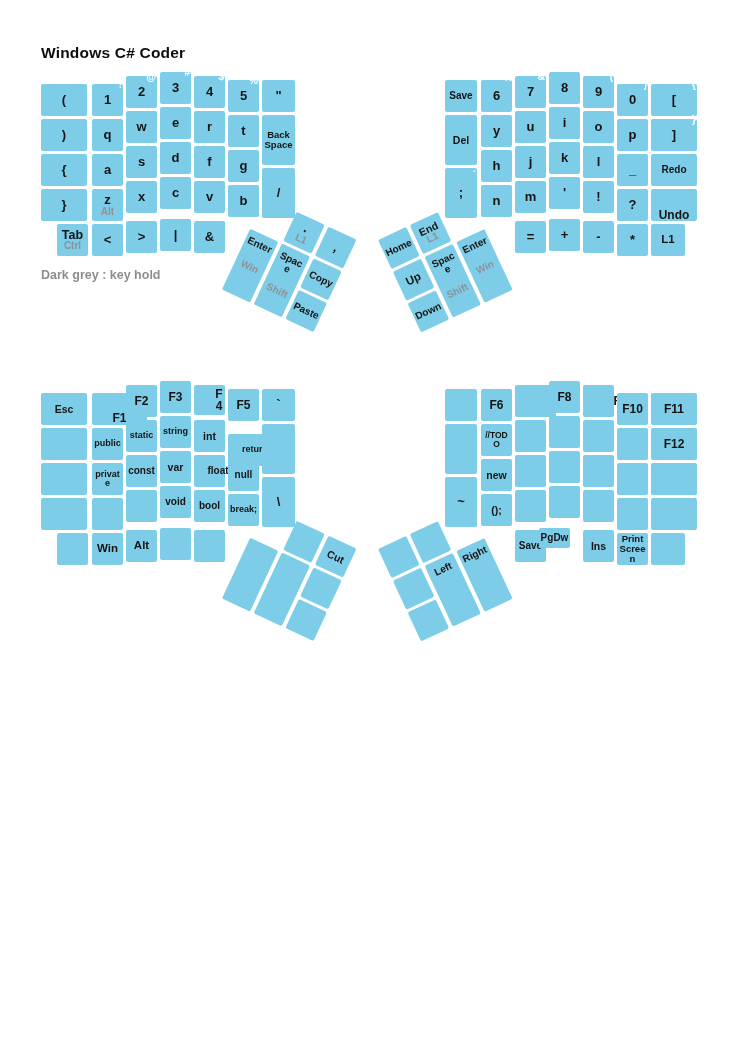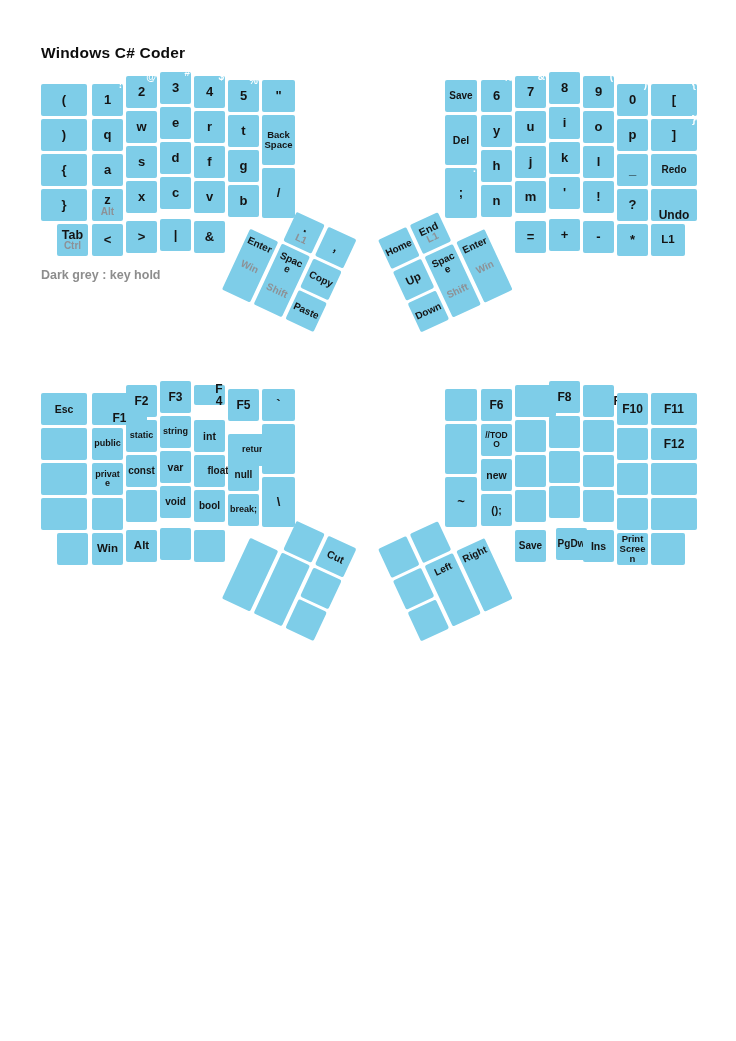--- a/index.html
+++ b/index.html
@@ -326,21 +326,21 @@
         <div class="key" style="left: 160px; top: 107px; width: 31px; height: 32px;">
           <span class="klabel" style="font-size: 9px;">string</span>
         </div>
         <div class="key" style="left: 160px; top: 142px; width: 31px; height: 32px;">
           <span class="klabel" style="font-size: 10.5px;">var</span>
         </div>
         <div class="key" style="left: 160px; top: 177px; width: 31px; height: 32px;">
           <span class="klabel" style="font-size: 10px;">void</span>
         </div>
         <div class="key" style="left: 160px; top: 219px; width: 31px; height: 32px;"></div>
-        <div class="key" style="left: 194px; top: 76px; width: 31px; height: 20px; padding-left: 20px;">
+        <div class="key" style="left: 194px; top: 76px; width: 31px; height: 30px; padding-left: 20px;">
           <span class="klabel" style="font-size: 12px;">F4</span>
         </div>
         <div class="key" style="left: 194px; top: 111px; width: 31px; height: 32px;">
           <span class="klabel" style="font-size: 10.5px;">int</span>
         </div>
         <div class="key" style="left: 194px; top: 146px; width: 31px; height: 32px;">
           <span class="klabel" style="font-size: 10px; margin-left: 17px;">float</span>
         </div>
         <div class="key" style="left: 194px; top: 181px; width: 31px; height: 32px;">
           <span class="klabel" style="font-size: 10px;">bool</span>
@@ -390,21 +390,21 @@
         <div class="key" style="left: 515px; top: 181px; width: 31px; height: 32px;"></div>
         <div class="key" style="left: 515px; top: 221px; width: 31px; height: 32px;">
           <span class="klabel" style="font-size: 10px;">Save</span>
         </div>
         <div class="key" style="left: 549px; top: 72px; width: 31px; height: 32px;">
           <span class="klabel" style="font-size: 12px;">F8</span>
         </div>
         <div class="key" style="left: 549px; top: 107px; width: 31px; height: 32px;"></div>
         <div class="key" style="left: 549px; top: 142px; width: 31px; height: 32px;"></div>
         <div class="key" style="left: 549px; top: 177px; width: 31px; height: 32px;"></div>
-        <div class="key" style="left: 556px; top: 219px; width: 31px; height: 32px;">
+        <div class="key" style="left: 539px; top: 219px; width: 31px; height: 20px;">
           <span class="klabel" style="font-size: 10px;">PgDw</span>
         </div>
         <div class="key" style="left: 583px; top: 76px; width: 31px; height: 32px;">
           <span class="klabel" style="font-size: 12px; padding-left: 44px;">F9</span>
         </div>
         <div class="key" style="left: 583px; top: 111px; width: 31px; height: 32px;"></div>
         <div class="key" style="left: 583px; top: 146px; width: 31px; height: 32px;"></div>
         <div class="key" style="left: 583px; top: 181px; width: 31px; height: 32px;"></div>
         <div class="key" style="left: 583px; top: 221px; width: 31px; height: 32px;">
           <span class="klabel" style="font-size: 10.5px;">Ins</span>

